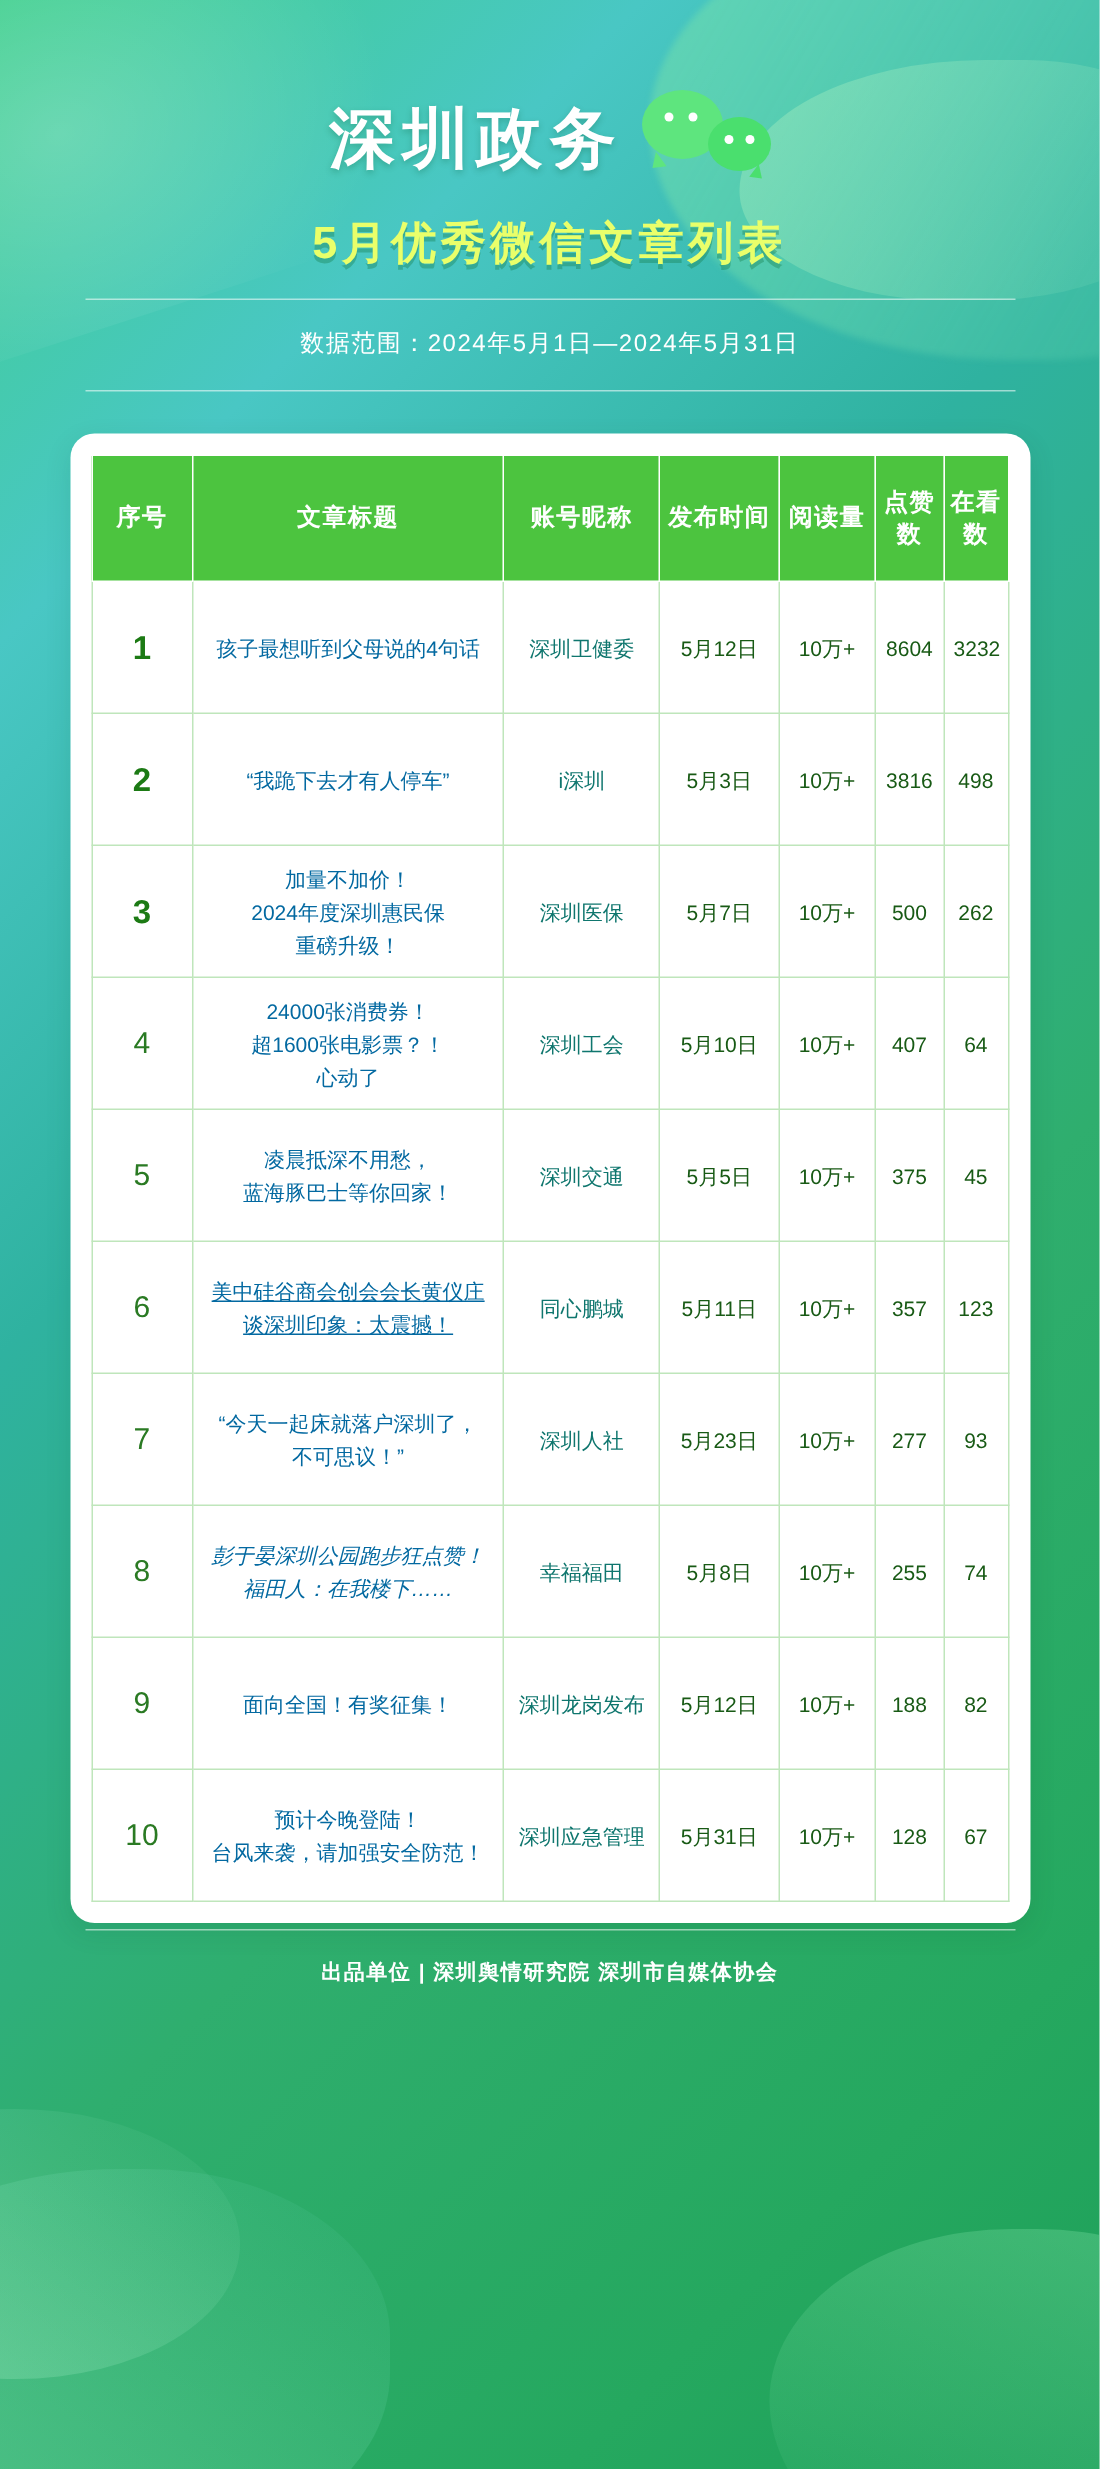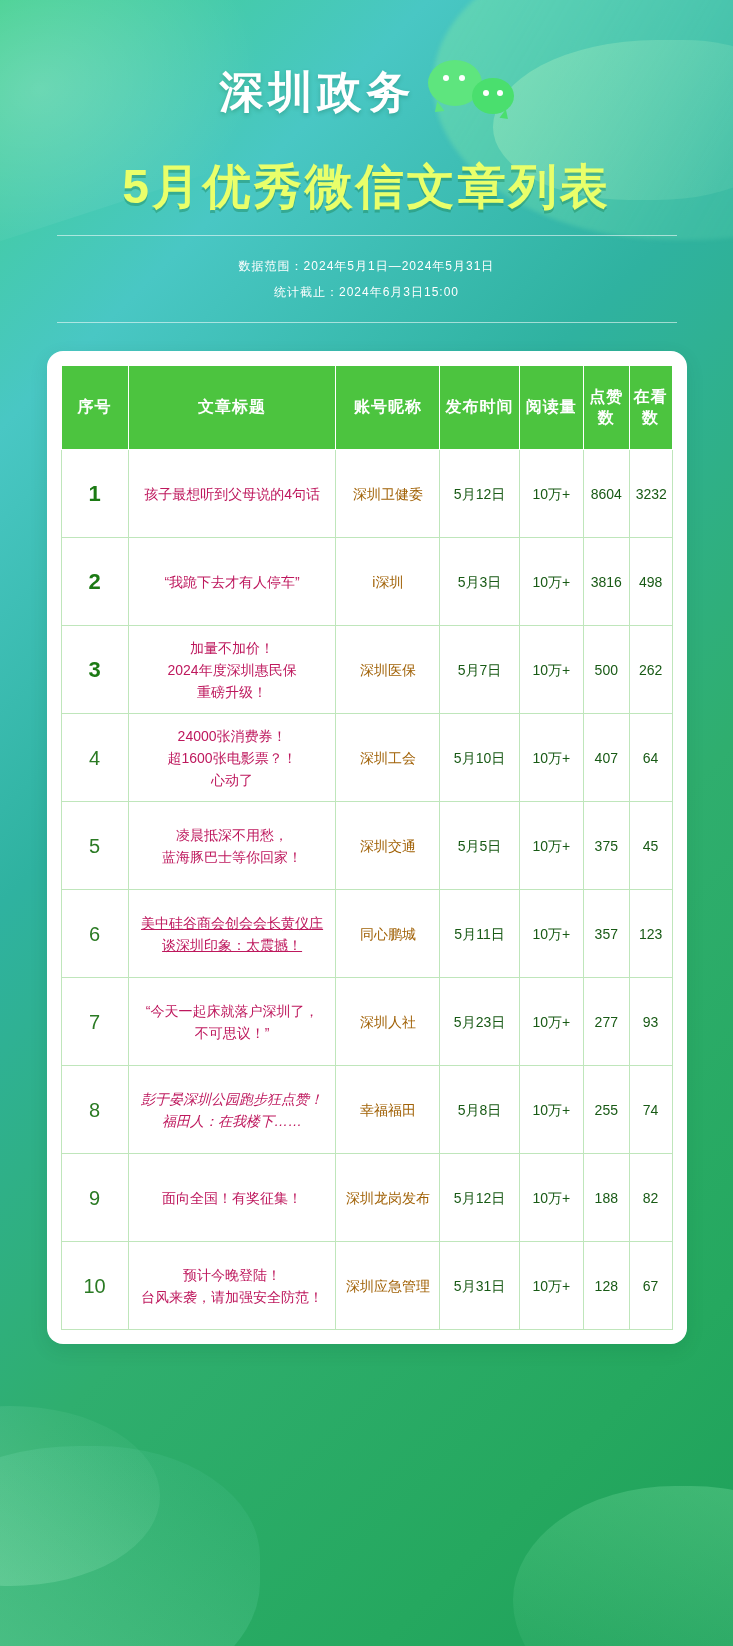--- a/index.html
+++ b/index.html
@@ -127,31 +127,31 @@
     border-bottom: 3px solid transparent;
     transform: rotate(-12deg);
   }
   .eye {
     position: absolute;
     width: 6px; height: 6px;
     background: #ffffff;
     border-radius: 50%;
   }
   .title-2 {
-    margin-top: 29px;
-    font-size: 48px;
+    margin-top: 16px;
+    font-size: 30px;
     font-weight: bold;
     letter-spacing: 3px;
     color: #e9ff6a;
     text-shadow: 0 3px 0 rgba(20,120,70,0.35);
   }
   .subinfo {
     margin-top: 34px;
     color: #ffffff;
-    font-size: 12px;
+    font-size: 16px;
     line-height: 26px;
     letter-spacing: 1px;
     position: relative;
     padding-bottom: 20px;
   }
   .divider {
     position: absolute;
     left: 50%;
     transform: translateX(-50%);
     width: 620px;
@@ -205,22 +205,22 @@
     font-size: 22px;
   }
   col.c-rank { width: 11%; }
   col.c-title { width: 34%; }
   col.c-account { width: 17%; }
   col.c-date { width: 13%; }
   col.c-read { width: 10.5%; }
   col.c-like { width: 7.5%; }
   col.c-watch { width: 7%; }
 
-  .cell-title { color: #be185d; }
-  .cell-account { color: #a16207; }
+  .cell-title { color: #0369a1; }
+  .cell-account { color: #0f766e; }
 
   
   .footer {
     margin-top: auto;
     margin-bottom: 74px;
     width: 640px;
     text-align: center;
     color: #ffffff;
     font-size: 14px;
     font-weight: bold;
@@ -254,21 +254,20 @@
           <span class="eye" style="left:11px;top:12px;"></span>
           <span class="eye" style="left:25px;top:12px;"></span>
         </div>
       </div>
     </div>
     <div class="title-2">5月优秀微信文章列表</div>
 
     <div class="subinfo">
       <div class="divider top"></div>
       <div>数据范围：2024年5月1日—2024年5月31日</div>
-      <div>统计截止：2024年6月3日15:00</div>
       <div class="divider bottom"></div>
     </div>
   </div>
 
   <div class="card">
     <table>
       <colgroup>
         <col class="c-rank">
           <col class="c-title">
           <col class="c-account">
@@ -385,14 +384,18 @@
           <td class="cell-account">深圳应急管理</td>
           <td>5月31日</td>
           <td>10万+</td>
           <td>128</td>
           <td>67</td>
         </tr>
       </tbody>
     </table>
   </div>
 
+  <div class="footer">
+    <div class="divider top"></div>
+    <div>出品单位 | 深圳舆情研究院 深圳市自媒体协会</div>
+  </div>
 
 </div>
 
 </body></html>

